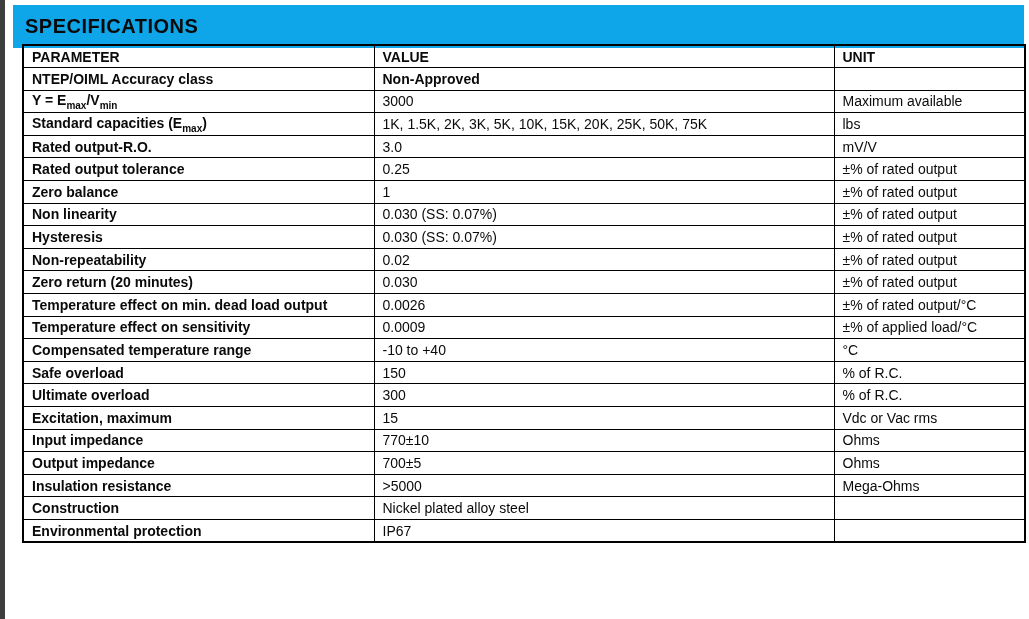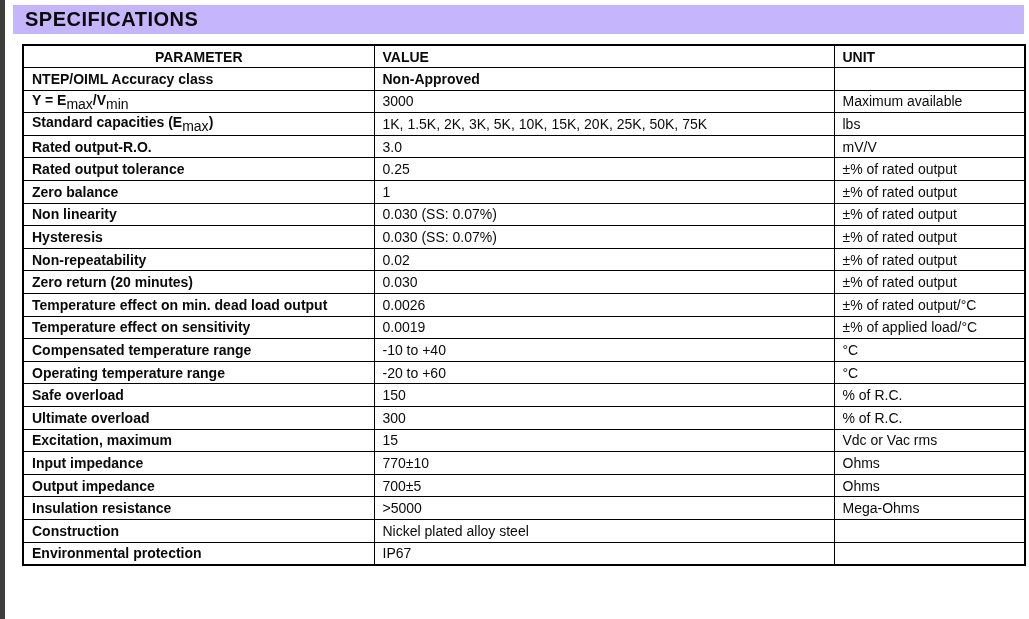--- a/index.html
+++ b/index.html
@@ -12,22 +12,22 @@
   .page { position: relative; width: 1029px; height: 619px; background: #ffffff; }
 
   .left-strip {
     position: absolute; left: 0; top: 0;
     width: 5px; height: 619px;
     background: #3d3d3d;
   }
 
   .title-band {
     position: absolute; left: 13px; top: 5px;
-    width: 1011px; height: 29px;
-    background: #c4b5fd;
+    width: 1011px; height: 43px;
+    background: #0ea5e9;
     display: flex; align-items: center;
   }
   .title-band h1 {
     font-size: 20px; font-weight: bold; color: #0a0a0a;
     letter-spacing: 0.5px; padding-left: 12px;
   }
 
   table.spec {
     position: absolute; left: 22px; top: 44px;
     width: 1002px;
@@ -38,27 +38,27 @@
   table.spec th, table.spec td {
     border: 1px solid #000;
     height: 22.6px;
     padding: 0 8px;
     font-size: 14px;
     color: #0a0a0a;
     overflow: hidden;
     white-space: nowrap;
   }
   table.spec th { font-weight: bold; }
-  th.h-param { text-align: center; }
+  th.h-param { text-align: left; }
   th.h-value, th.h-unit { text-align: left; }
   td.param { font-weight: bold; text-align: left; }
   td.value { text-align: left; }
   td.unit  { text-align: left; }
   td.value.bold { font-weight: bold; }
-  td sub { font-size: 14px; font-weight: normal; }
+  td sub { font-size: 10px; font-weight: bold; }
 </style>
 </head>
 <body>
 
 <div class="page">
 
   <div class="left-strip"></div>
 
   <div class="title-band">
     <h1>SPECIFICATIONS</h1>
@@ -128,31 +128,26 @@
           <td class="value">0.030</td>
           <td class="unit">±% of rated output</td>
         </tr>
         <tr>
           <td class="param">Temperature effect on min. dead load output</td>
           <td class="value">0.0026</td>
           <td class="unit">±% of rated output/°C</td>
         </tr>
         <tr>
           <td class="param">Temperature effect on sensitivity</td>
-          <td class="value">0.0019</td>
+          <td class="value">0.0009</td>
           <td class="unit">±% of applied load/°C</td>
         </tr>
         <tr>
           <td class="param">Compensated temperature range</td>
           <td class="value">-10 to +40</td>
-          <td class="unit">°C</td>
-        </tr>
-        <tr>
-          <td class="param">Operating temperature range</td>
-          <td class="value">-20 to +60</td>
           <td class="unit">°C</td>
         </tr>
         <tr>
           <td class="param">Safe overload</td>
           <td class="value">150</td>
           <td class="unit">% of R.C.</td>
         </tr>
         <tr>
           <td class="param">Ultimate overload</td>
           <td class="value">300</td>

